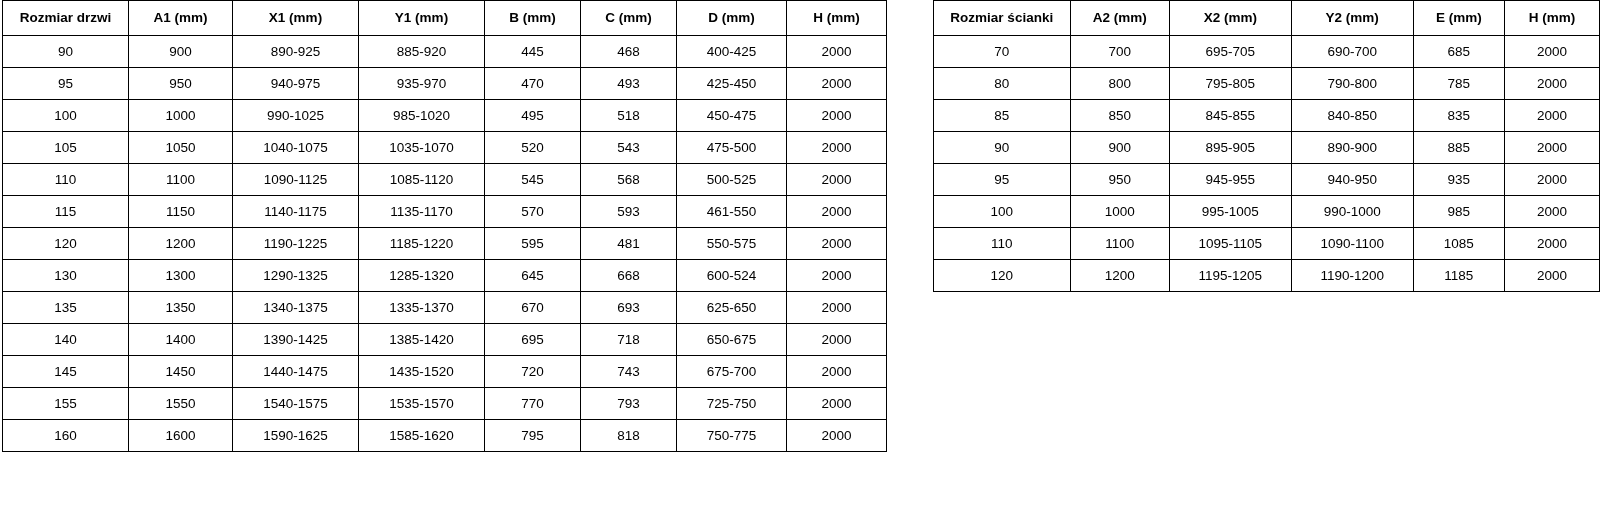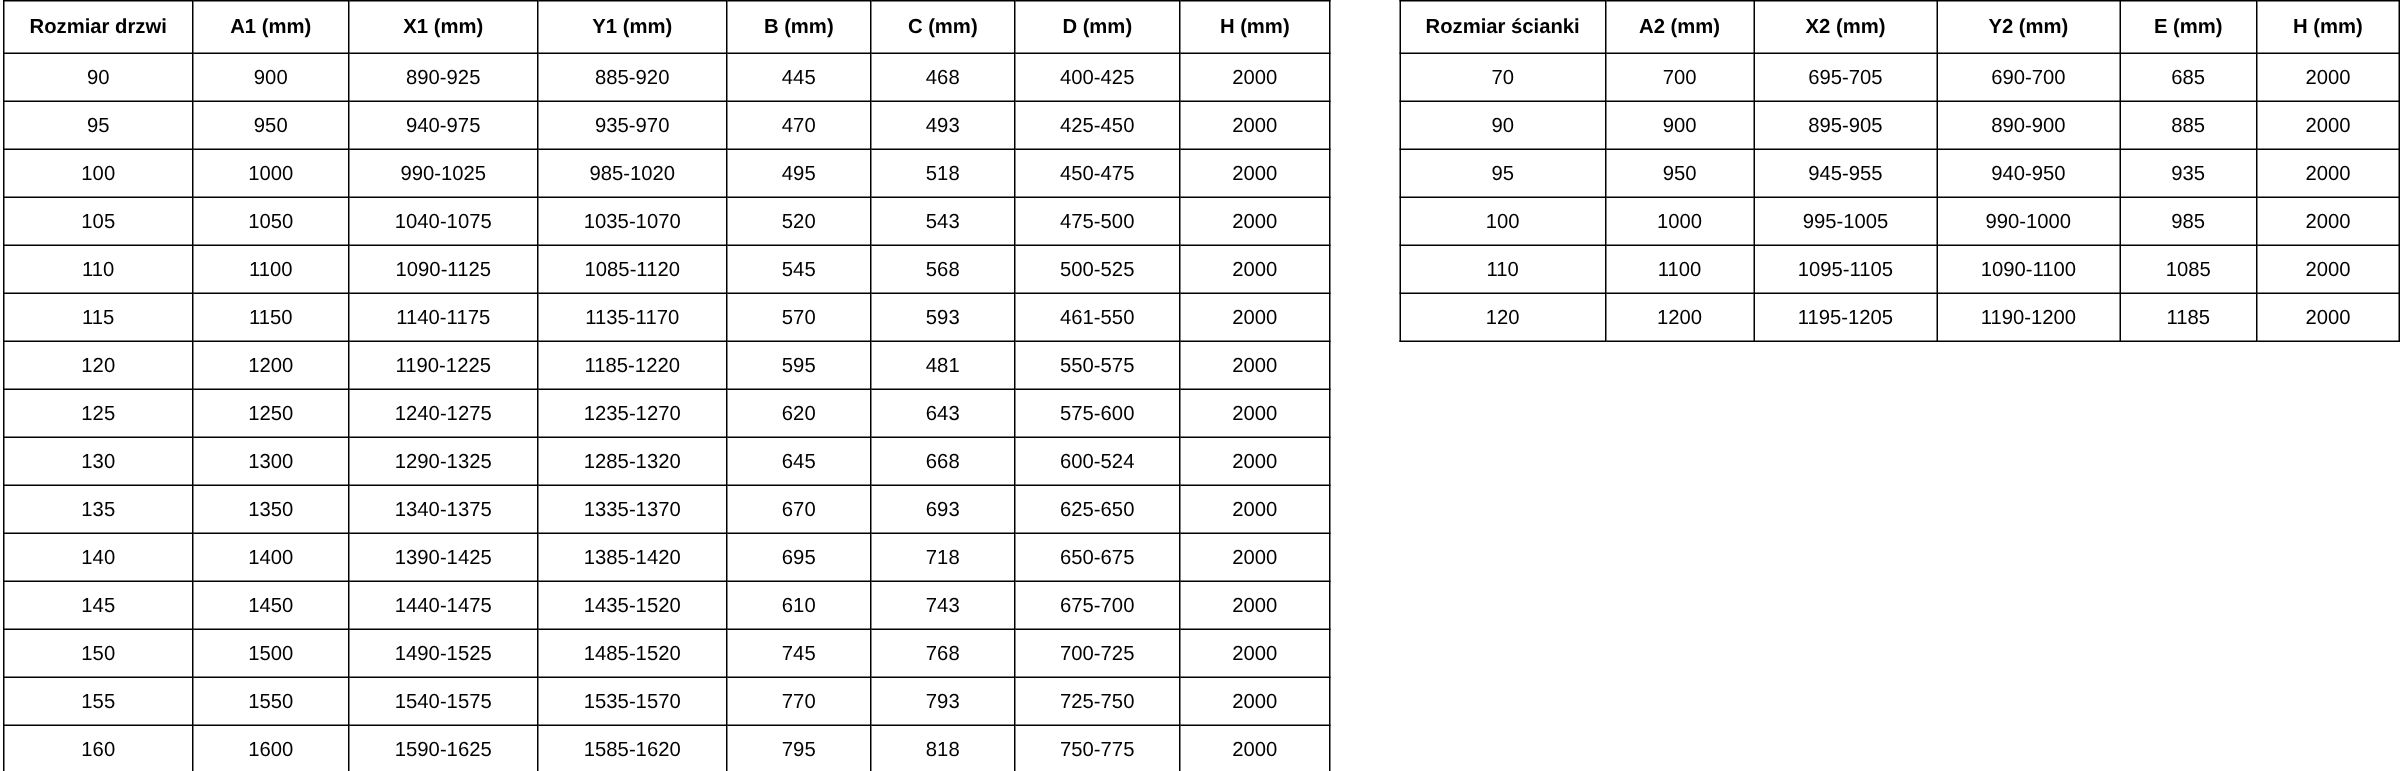--- a/index.html
+++ b/index.html
@@ -164,30 +164,20 @@
             <td>120</td>
             <td>1200</td>
             <td>1190-1225</td>
             <td>1185-1220</td>
             <td>595</td>
             <td>481</td>
             <td>550-575</td>
             <td>2000</td>
           </tr>
           <tr>
-            <td>125</td>
-            <td>1250</td>
-            <td>1240-1275</td>
-            <td>1235-1270</td>
-            <td>620</td>
-            <td>643</td>
-            <td>575-600</td>
-            <td>2000</td>
-          </tr>
-          <tr>
             <td>130</td>
             <td>1300</td>
             <td>1290-1325</td>
             <td>1285-1320</td>
             <td>645</td>
             <td>668</td>
             <td>600-524</td>
             <td>2000</td>
           </tr>
           <tr>
@@ -208,33 +198,23 @@
             <td>695</td>
             <td>718</td>
             <td>650-675</td>
             <td>2000</td>
           </tr>
           <tr>
             <td>145</td>
             <td>1450</td>
             <td>1440-1475</td>
             <td>1435-1520</td>
-            <td>610</td>
+            <td>720</td>
             <td>743</td>
             <td>675-700</td>
-            <td>2000</td>
-          </tr>
-          <tr>
-            <td>150</td>
-            <td>1500</td>
-            <td>1490-1525</td>
-            <td>1485-1520</td>
-            <td>745</td>
-            <td>768</td>
-            <td>700-725</td>
             <td>2000</td>
           </tr>
           <tr>
             <td>155</td>
             <td>1550</td>
             <td>1540-1575</td>
             <td>1535-1570</td>
             <td>770</td>
             <td>793</td>
             <td>725-750</td>
@@ -277,20 +257,36 @@
       <tbody id="walls-body">
           <tr>
             <td>70</td>
             <td>700</td>
             <td>695-705</td>
             <td>690-700</td>
             <td>685</td>
             <td>2000</td>
           </tr>
           <tr>
+            <td>80</td>
+            <td>800</td>
+            <td>795-805</td>
+            <td>790-800</td>
+            <td>785</td>
+            <td>2000</td>
+          </tr>
+          <tr>
+            <td>85</td>
+            <td>850</td>
+            <td>845-855</td>
+            <td>840-850</td>
+            <td>835</td>
+            <td>2000</td>
+          </tr>
+          <tr>
             <td>90</td>
             <td>900</td>
             <td>895-905</td>
             <td>890-900</td>
             <td>885</td>
             <td>2000</td>
           </tr>
           <tr>
             <td>95</td>
             <td>950</td>

